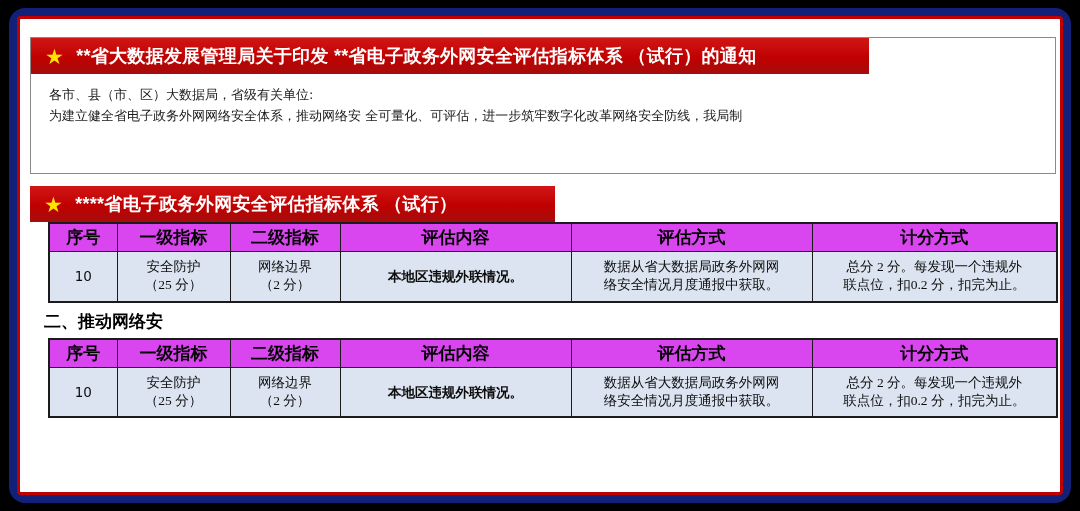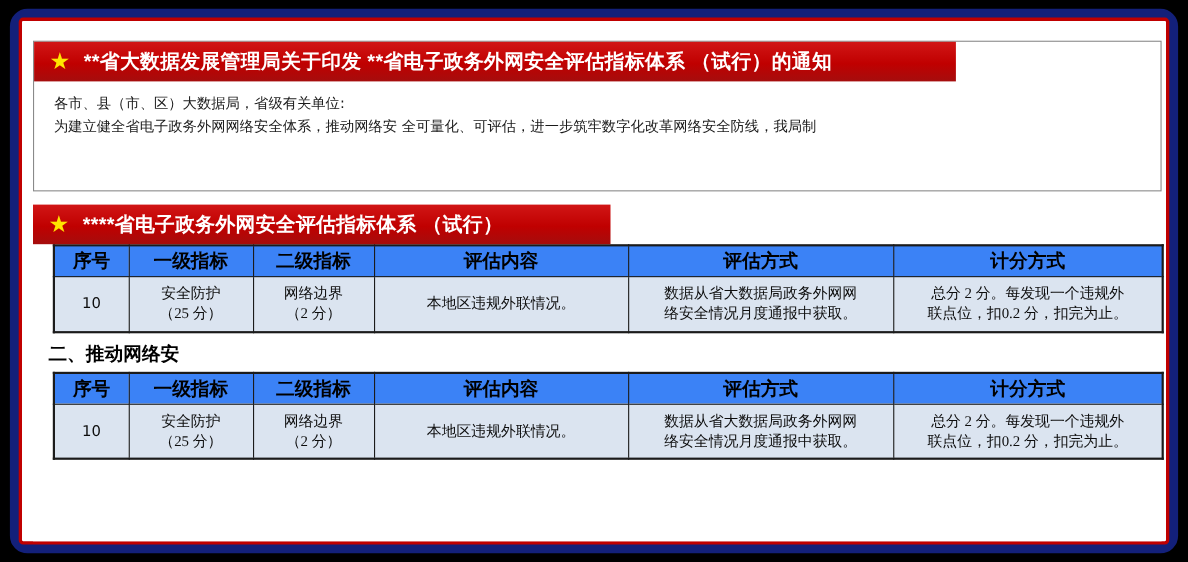--- a/index.html
+++ b/index.html
@@ -92,38 +92,38 @@
     border: 2px solid #1b1b1b;
   }
   table.eval-table th,
   table.eval-table td {
     border: 1.5px solid #1b1b1b;
     padding: 2px 4px;
     vertical-align: middle;
     text-align: center;
   }
   table.eval-table thead th {
-    background: #3b82f6;
+    background: #d946ef;
     color: #000000;
     font-weight: bold;
     font-size: 17px;
     height: 14px;
     font-family: "DejaVu Sans", "Liberation Sans", sans-serif;
   }
   table.eval-table tbody td {
     background: #dbe4f0;
     font-size: 13.5px;
     line-height: 1.35;
     height: 50px;
     color: #0d0d0d;
     font-family: "DejaVu Sans", "Liberation Sans", sans-serif;
   }
   td.cell-red {
     color: #ff0000;
-    font-weight: normal;
+    font-weight: bold;
     font-size: 14.5px;
   }
   td.cell-left {
     text-align: left;
     padding-left: 9px;
     padding-right: 6px;
   }
   .col-seq    { width: 68px; }
   .col-lvl1   { width: 113px; }
   .col-lvl2   { width: 110px; }

